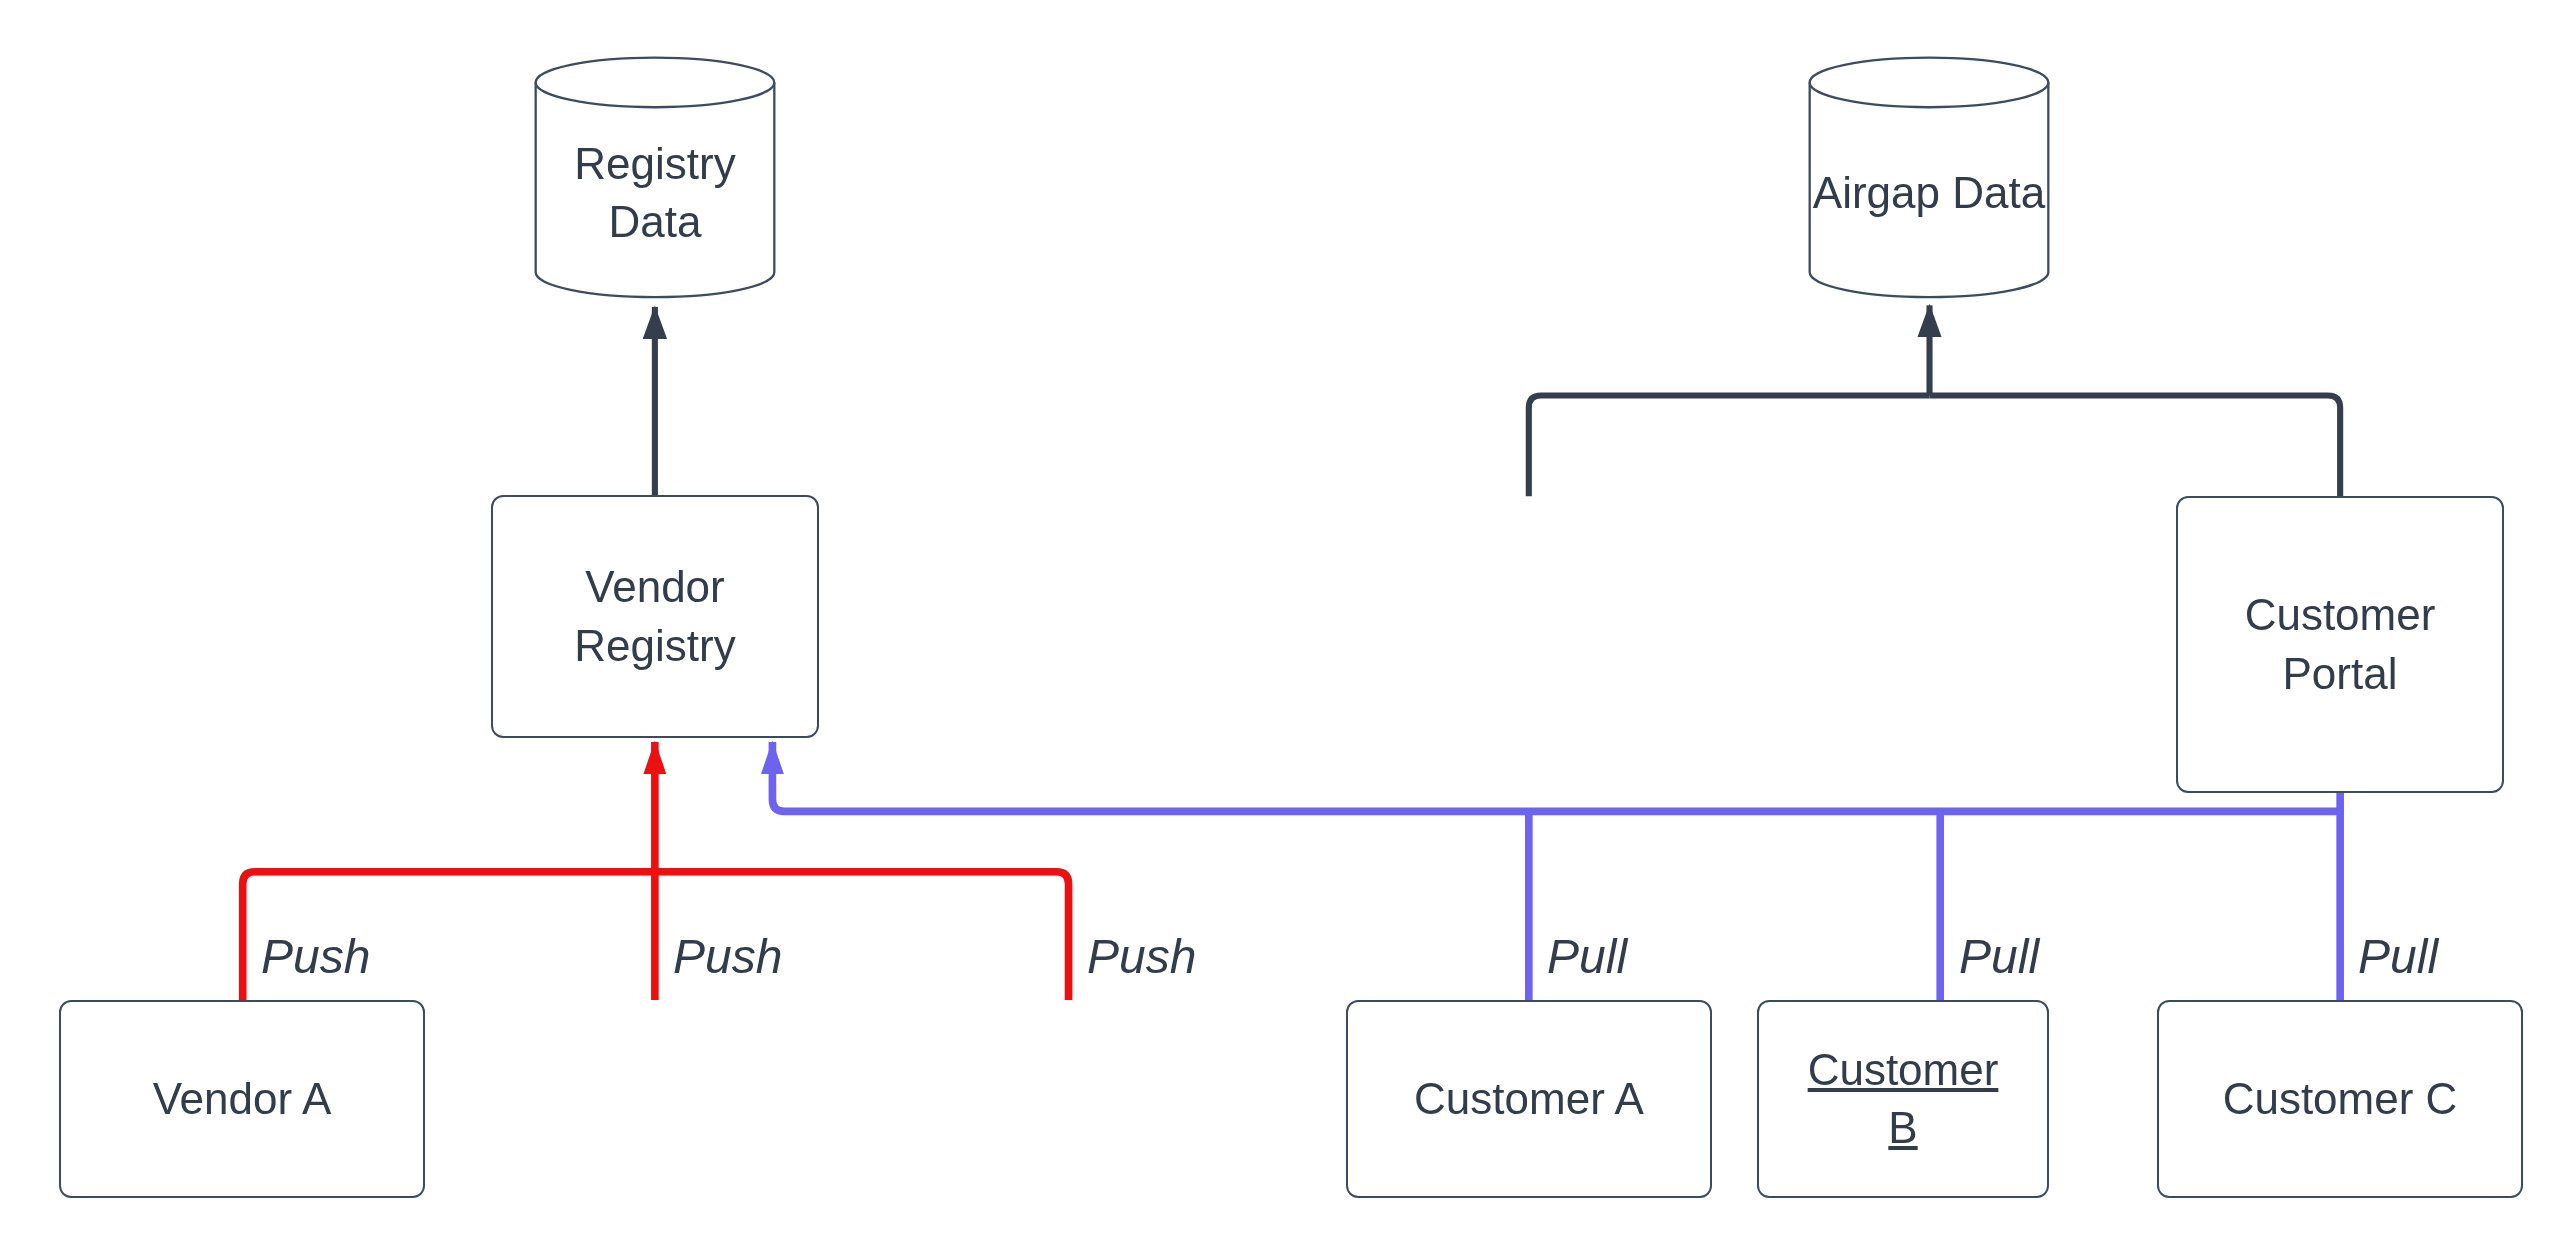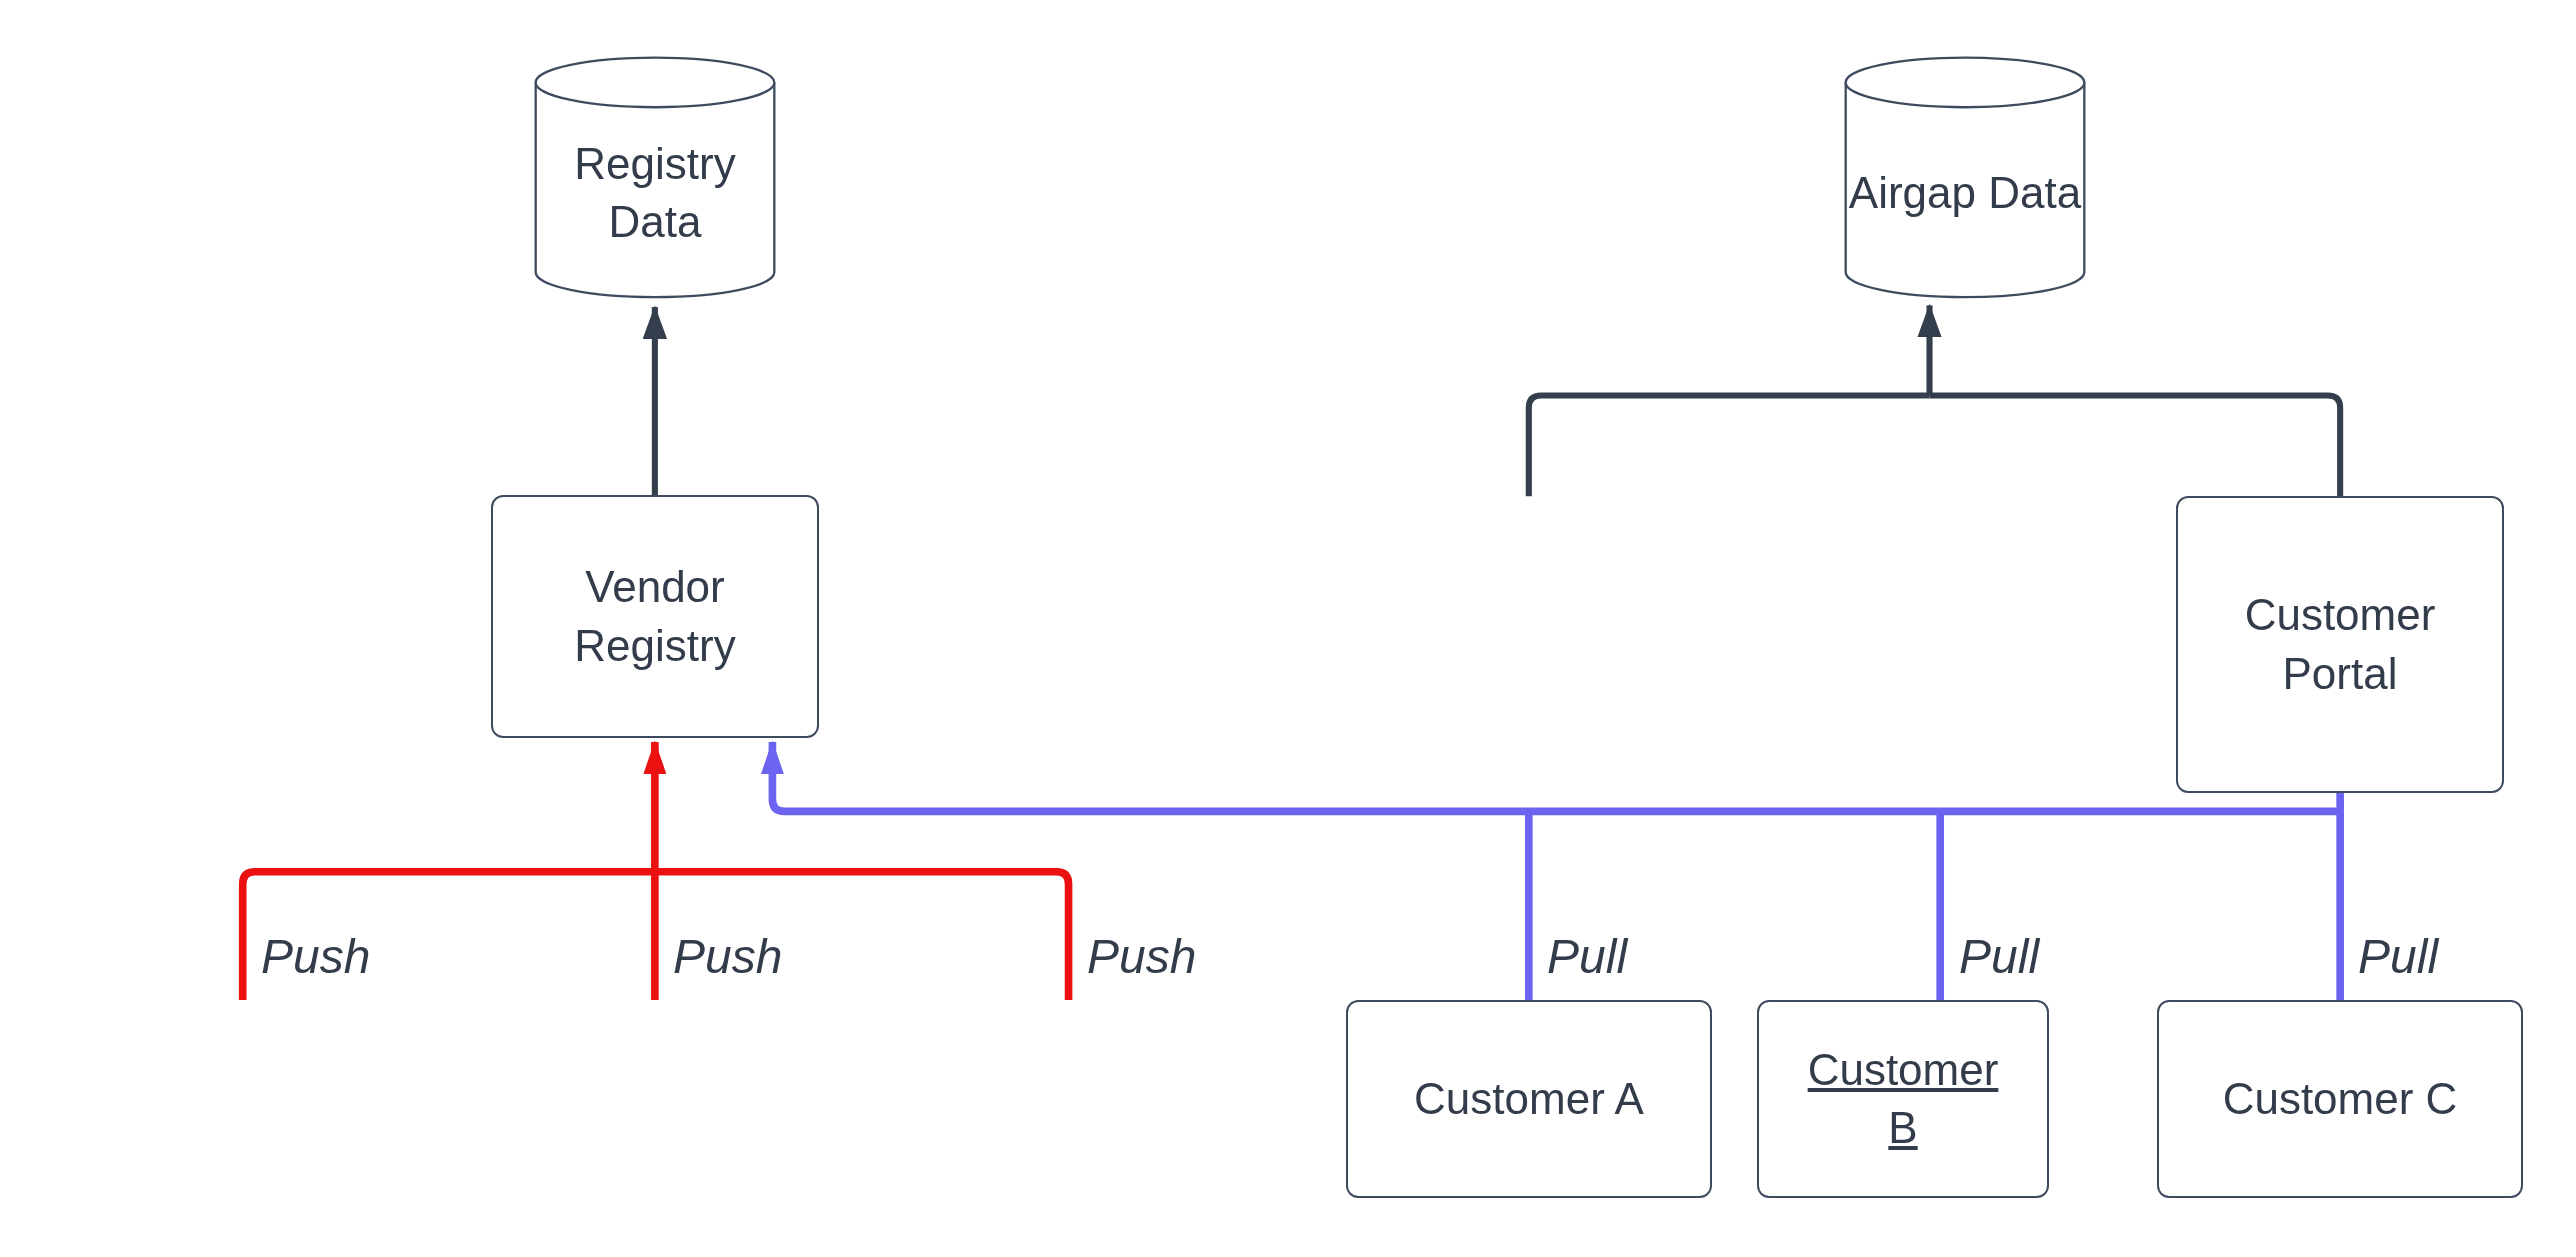--- a/index.html
+++ b/index.html
@@ -87,37 +87,40 @@
   </svg>
 
   <div class="node cyl-node" style="left:533px;top:55px;width:244px;height:244px;">
     <svg viewBox="0 0 320 320" preserveAspectRatio="none">
       <path d="M3.5 36 L3.5 285 A156.5 32.5 0 0 0 316.5 285 L316.5 36" fill="#ffffff" stroke="#3e4b5e" stroke-width="3"></path>
       <ellipse cx="160" cy="36" rx="156.5" ry="32.5" fill="#ffffff" stroke="#3e4b5e" stroke-width="3"></ellipse>
     </svg>
     <div class="cyl-label">Registry Data</div>
   </div>
 
-  <div class="node cyl-node" style="left:1807px;top:55px;width:244px;height:244px;margin-left:36px;">
+  <div class="node cyl-node" style="left:1807px;top:55px;width:244px;height:244px;">
     <svg viewBox="0 0 320 320" preserveAspectRatio="none">
       <path d="M3.5 36 L3.5 285 A156.5 32.5 0 0 0 316.5 285 L316.5 36" fill="#ffffff" stroke="#3e4b5e" stroke-width="3"></path>
       <ellipse cx="160" cy="36" rx="156.5" ry="32.5" fill="#ffffff" stroke="#3e4b5e" stroke-width="3"></ellipse>
     </svg>
     <div class="cyl-label">Airgap Data</div>
   </div>
 
   <div class="node rect-node" style="left:491px;top:495px;width:328px;height:243px;">
     <span>Vendor Registry</span>
   </div>
 
 
   <div class="node rect-node" style="left:2176px;top:496px;width:328px;height:297px;">
     <span>Customer Portal</span>
   </div>
 
+  <div class="node rect-node" style="left:59px;top:1000px;width:366px;height:198px;">
+    <span>Vendor A</span>
+  </div>
 
 
 
   <div class="node rect-node" style="left:1346px;top:1000px;width:366px;height:198px;justify-content:center;">
     <span>Customer A</span>
   </div>
 
   <div class="node rect-node" style="left:1757px;top:1000px;width:292px;height:198px;text-decoration:underline;">
     <span>Customer B</span>
   </div>

